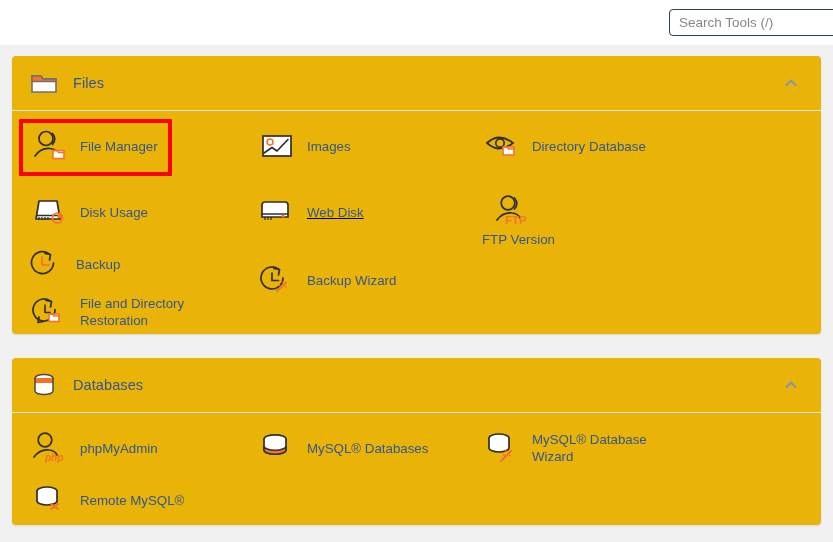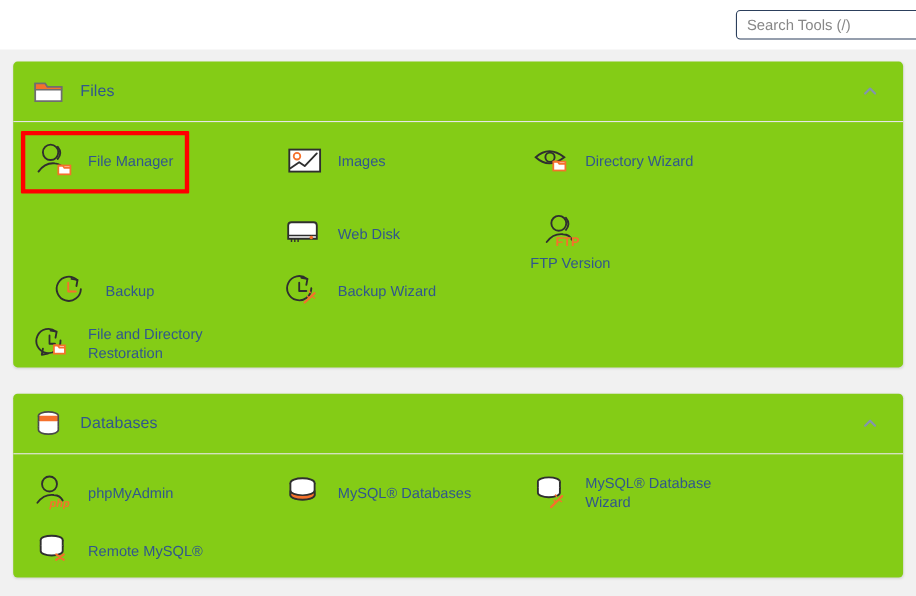--- a/index.html
+++ b/index.html
@@ -37,21 +37,21 @@
   .page-bg {
     position: absolute; top: 45px; left: 0; width: 833px; height: 497px;
     background: #f1f1f1;
   }
 
   
   .panel {
     position: absolute;
     left: 12px;
     width: 809px;
-    background: #84cc16;
+    background: #eab308;
     border-radius: 4px;
     box-shadow: 0 1px 2px rgba(0,0,0,0.10);
     overflow: hidden;
   }
   #panel-files { top: 56px; height: 278px; }
   #panel-databases { top: 358px; height: 167px; }
 
   .panel-head {
     position: relative;
     height: 55px;
@@ -174,25 +174,37 @@
 
       <a class="item" style="left:470px; top:14px;">
         <span class="ic">
           <svg width="36" height="34" viewBox="0 0 36 34">
             <path d="M3 14 Q15 3 29 14 Q15 25 3 14 Z" fill="none" stroke="#2f2f2f" stroke-width="1.7"></path>
             <circle cx="16" cy="14" r="4.2" fill="none" stroke="#2f2f2f" stroke-width="1.7"></circle>
             <rect x="19" y="18" width="11" height="8" fill="#ffffff" stroke="#f5712c" stroke-width="1.6"></rect>
             <path d="M19 18 H23 L24.5 20 H30" fill="none" stroke="#f5712c" stroke-width="1.6"></path>
           </svg>
         </span>
-        <span class="lbl">Directory Wizard</span>
-      </a>
-
-
-      <a class="item" style="left:245px; top:80px;">
+        <span class="lbl">Directory Database</span>
+      </a>
+
+      <a class="item" style="left:18px; top:80px;">
+        <span class="ic">
+          <svg width="36" height="34" viewBox="0 0 36 34">
+            <path d="M7 6 H25 L28 24 H4 Z" fill="#ffffff" stroke="#2f2f2f" stroke-width="1.7" stroke-linejoin="round"></path>
+            <path d="M4.5 20.5 H27.5" fill="none" stroke="#2f2f2f" stroke-width="1.4"></path>
+            <path d="M7 22 V25 M10 22 V25 M13 22 V25 M16 22 V25" stroke="#2f2f2f" stroke-width="1.3"></path>
+            <circle cx="25.5" cy="23" r="5" fill="none" stroke="#f5712c" stroke-width="1.7"></circle>
+            <path d="M25.5 23 L25.5 18 A5 5 0 0 1 30 23 Z" fill="#f5712c"></path>
+          </svg>
+        </span>
+        <span class="lbl">Disk Usage</span>
+      </a>
+
+      <a class="item" style="left:245px; top:80px;text-decoration:underline;">
         <span class="ic">
           <svg width="36" height="34" viewBox="0 0 36 34">
             <path d="M6 7 H26 Q29 7 29 10 V22 H3 V10 Q3 7 6 7 Z" fill="#ffffff" stroke="#2f2f2f" stroke-width="1.7"></path>
             <path d="M3 19 H29" fill="none" stroke="#2f2f2f" stroke-width="1.4"></path>
             <path d="M6 22 V25 M9 22 V25 M12 22 V25" stroke="#2f2f2f" stroke-width="1.3"></path>
             <circle cx="24" cy="21" r="1.6" fill="#f5712c"></circle>
           </svg>
         </span>
         <span class="lbl">Web Disk</span>
       </a>
@@ -202,32 +214,32 @@
           <svg width="36" height="34" viewBox="0 0 36 34">
             <circle cx="13" cy="9" r="6.8" fill="none" stroke="#2f2f2f" stroke-width="1.7"></circle>
             <path d="M19.5 4 Q24 9.5 19.5 15" fill="none" stroke="#2f2f2f" stroke-width="1.7" stroke-linecap="round"></path>
             <path d="M2 26 Q8 18 17 19 Q23 19.5 25 24" fill="none" stroke="#2f2f2f" stroke-width="1.7" stroke-linecap="round"></path>
             <text x="10" y="30" font-family="'Liberation Sans',sans-serif" font-size="11.5" font-weight="bold" fill="#f5712c">FTP</text>
           </svg>
         </span>
         <span class="lbl">FTP Version</span>
       </a>
 
-      <a class="item" style="left:34px; top:132px;">
+      <a class="item" style="left:14px; top:132px;">
         <span class="ic">
           <svg width="36" height="34" viewBox="0 0 36 34">
             <path d="M22 7.5 A11 11 0 1 0 25.5 16" fill="none" stroke="#2f2f2f" stroke-width="1.7" stroke-linecap="round"></path>
             <path d="M17 6.5 L22.5 7.5 L21.5 13" fill="none" stroke="#2f2f2f" stroke-width="1.7" stroke-linecap="round" stroke-linejoin="round"></path>
             <path d="M14 10 V18 H21" fill="none" stroke="#f5712c" stroke-width="1.7" stroke-linecap="round" stroke-linejoin="round"></path>
           </svg>
         </span>
         <span class="lbl">Backup</span>
       </a>
 
-      <a class="item" style="left:245px; top:132px;">
+      <a class="item" style="left:245px; top:148px;">
         <span class="ic">
           <svg width="36" height="34" viewBox="0 0 36 34">
             <path d="M20 6.5 A11 11 0 1 0 24 15" fill="none" stroke="#2f2f2f" stroke-width="1.7" stroke-linecap="round"></path>
             <path d="M15 5.5 L20.5 6.5 L19.5 12" fill="none" stroke="#2f2f2f" stroke-width="1.7" stroke-linecap="round" stroke-linejoin="round"></path>
             <path d="M13 10 V17.5 H19.5" fill="none" stroke="#2f2f2f" stroke-width="1.7" stroke-linecap="round" stroke-linejoin="round"></path>
             <path d="M18 28 L27 19.5" stroke="#f5712c" stroke-width="2" stroke-linecap="round"></path>
             <path d="M22 17.5 L23 19 M25.5 23 L27 24 M20.5 22 L21.5 23.5" stroke="#f5712c" stroke-width="1.3" stroke-linecap="round"></path>
           </svg>
         </span>
         <span class="lbl">Backup Wizard</span>

